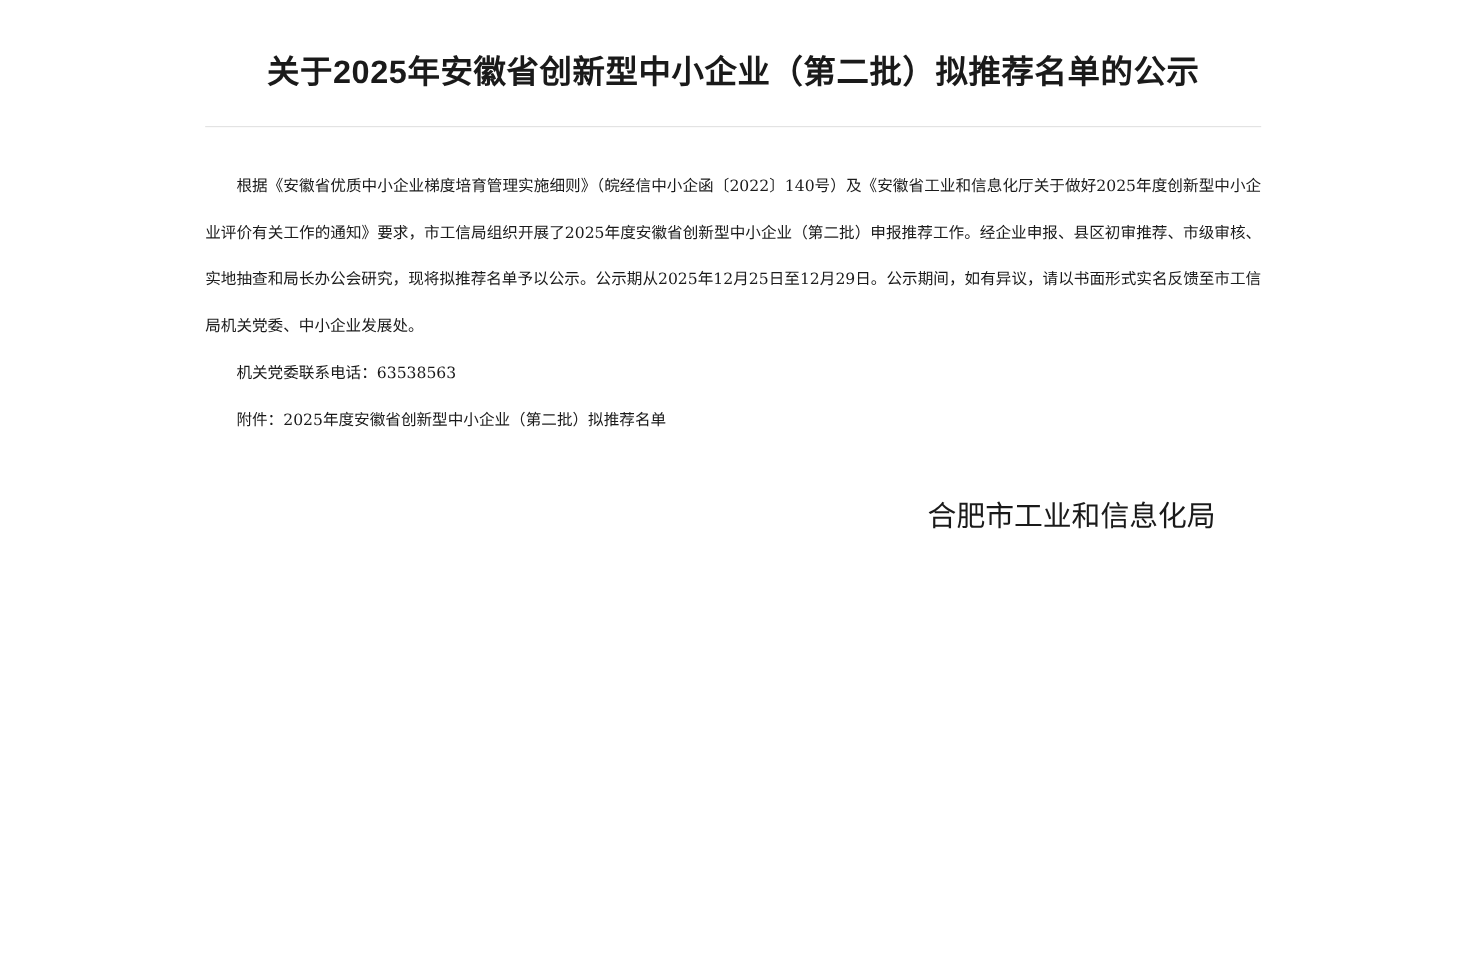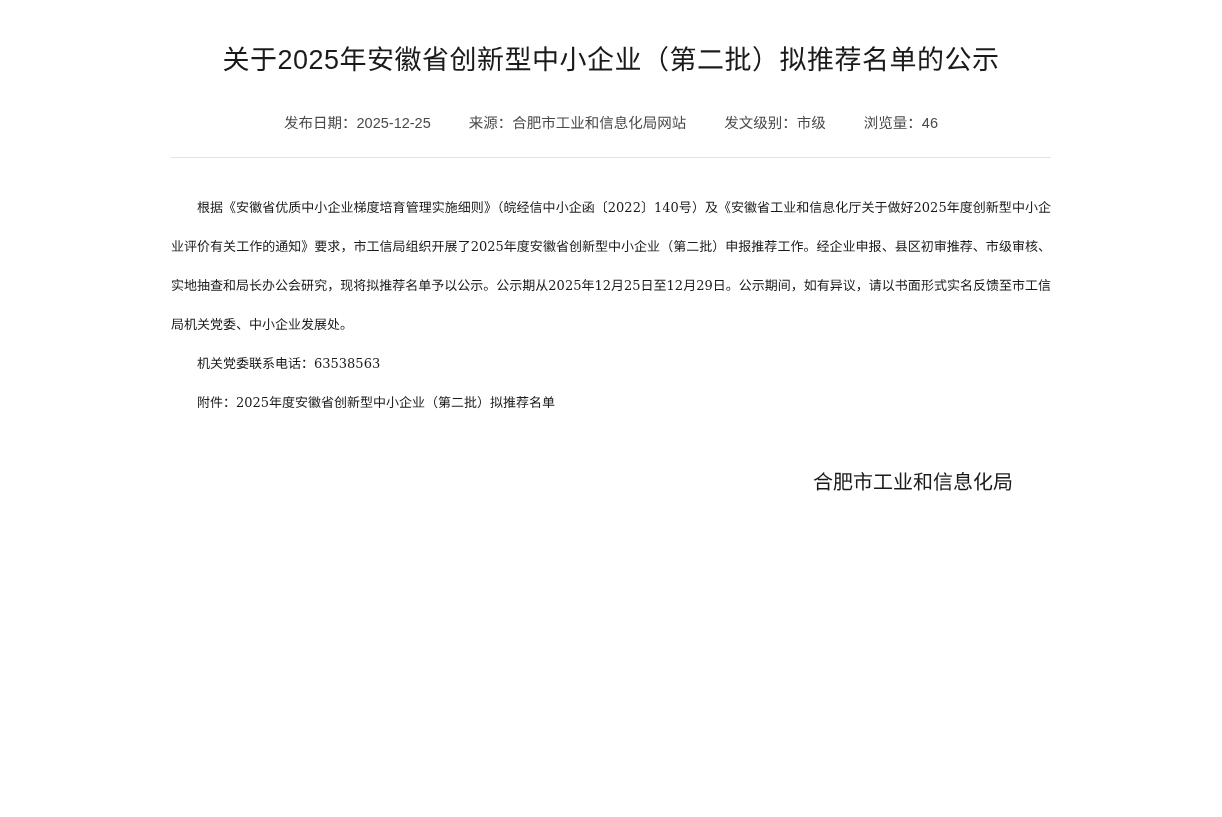--- a/index.html
+++ b/index.html
@@ -21,21 +21,21 @@
     box-sizing: border-box;
   }
   .article {
     width: 880px;
     margin: 0 auto;
     padding-top: 40px;
     box-sizing: border-box;
   }
   .article-title {
     font-size: 27px;
-    font-weight: normal;
+    font-weight: bold;
     line-height: 41px;
     text-align: center;
     color: #1a1a1a;
     letter-spacing: 0.5px;
     margin: 0 8px;
   }
   .meta-bar {
     margin-top: 32px;
     text-align: center;
     font-size: 14.5px;
@@ -72,50 +72,36 @@
   }
   .para + .para {
     margin-top: 0;
   }
   .para-gap {
     margin-top: 30px;
   }
   .signature {
     margin-top: 42px;
     font-family: "DejaVu Serif", "Liberation Serif", serif;
-    font-size: 20px;
+    font-size: 24px;
     line-height: 36px;
     color: #1a1a1a;
     text-align: right;
     padding-right: 38px;
   }
   .signature div { white-space: nowrap; }
 </style>
 </head>
 <body>
 
 <div class="page">
   <div class="article">
 
     <h1 class="article-title">关于2025年安徽省创新型中小企业（第二批）拟推荐名单的公示</h1>
 
-    <div class="meta-bar">
-      <span class="meta-item">
-        <span class="meta-label">发布日期：</span><span class="meta-value">2025-12-25</span>
-      </span>
-      <span class="meta-item">
-        <span class="meta-label">来源：</span><span class="meta-value">合肥市工业和信息化局网站</span>
-      </span>
-      <span class="meta-item">
-        <span class="meta-label">发文级别：</span><span class="meta-value">市级</span>
-      </span>
-      <span class="meta-item">
-        <span class="meta-label">浏览量：</span><span class="meta-value">46</span>
-      </span>
-    </div>
 
     <hr class="divider">
 
     <div class="body-content">
       <p class="para">根据《安徽省优质中小企业梯度培育管理实施细则》（皖经信中小企函〔2022〕140号）及《安徽省工业和信息化厅关于做好2025年度创新型中小企业评价有关工作的通知》要求，市工信局组织开展了2025年度安徽省创新型中小企业（第二批）申报推荐工作。经企业申报、县区初审推荐、市级审核、实地抽查和局长办公会研究，现将拟推荐名单予以公示。公示期从2025年12月25日至12月29日。公示期间，如有异议，请以书面形式实名反馈至市工信局机关党委、中小企业发展处。</p>
       <p class="para">机关党委联系电话：63538563</p>
       <p class="para para-gap">附件：2025年度安徽省创新型中小企业（第二批）拟推荐名单</p>
     </div>
 
     <div class="signature">

